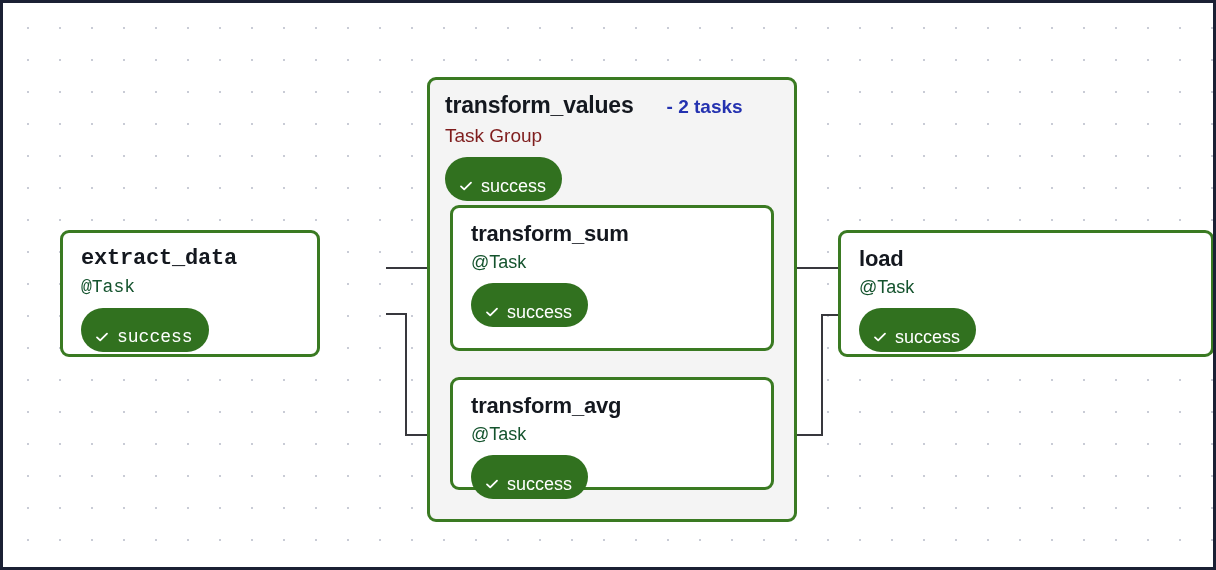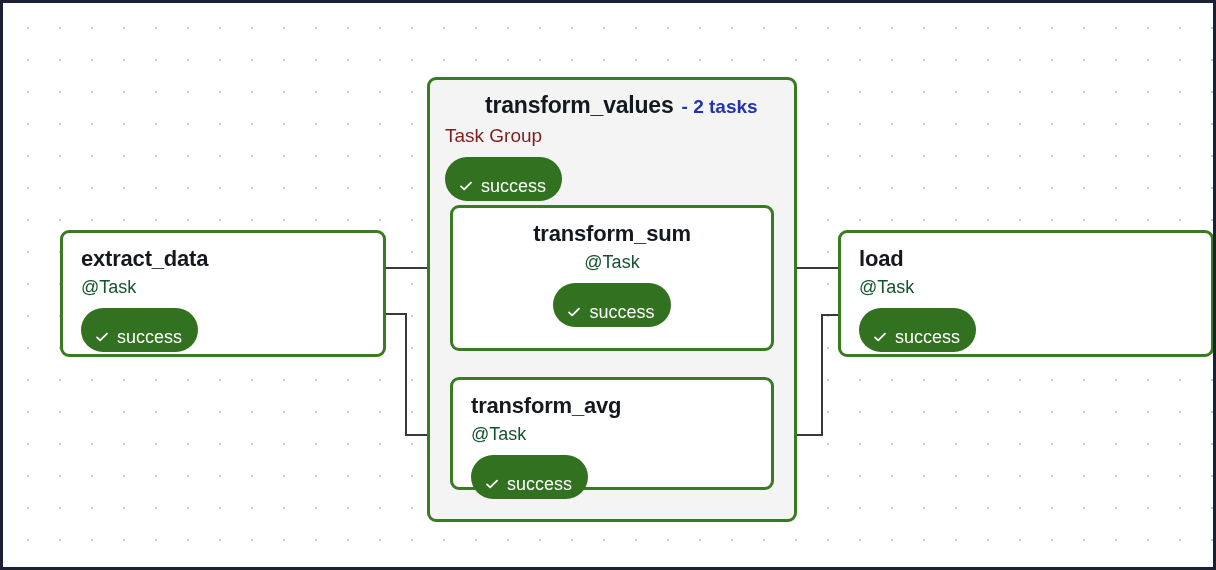--- a/index.html
+++ b/index.html
@@ -99,22 +99,21 @@
   }
   .group-header {
     position: absolute;
     left: 15px;
     top: 13px;
     right: 12px;
   }
   .group-title-row {
     display: flex;
     align-items: baseline;
-    gap: 8px;
-    margin-left: 40px;
+    gap: 33px;
   }
   .group-title {
     font-size: 23px;
     font-weight: bold;
     color: #14181f;
     line-height: 1.05;
     letter-spacing: -0.2px;
     white-space: nowrap;
   }
   .group-count {
@@ -126,26 +125,26 @@
   }
   .group-type {
     font-size: 19px;
     color: #7f1d1d;
     line-height: 1.1;
     margin-top: 9px;
     white-space: nowrap;
   }
 
   
-  #node-extract-data { left: 57px;  top: 227px; width: 326px; height: 127px; }
+  #node-extract-data { left: 57px;  top: 227px; width: 260px; height: 127px; font-family: Liberation Mono, monospace; }
   #node-load         { left: 835px; top: 227px; width: 376px; height: 127px; }
 
   #group-transform-values { left: 424px; top: 74px; width: 370px; height: 445px; }
 
-  #node-transform-sum { left: 447px; top: 202px; width: 324px; height: 146px; text-align: center; }
+  #node-transform-sum { left: 447px; top: 202px; width: 324px; height: 146px; }
   #node-transform-avg { left: 447px; top: 374px; width: 324px; height: 113px; }
 </style>
 </head>
 <body>
 
 <div id="canvas">
 
   <svg id="edges" viewBox="0 0 1216 570" width="1216" height="570">
 
     <path class="edge-path" d="M 383 265 L 447 265"></path>

